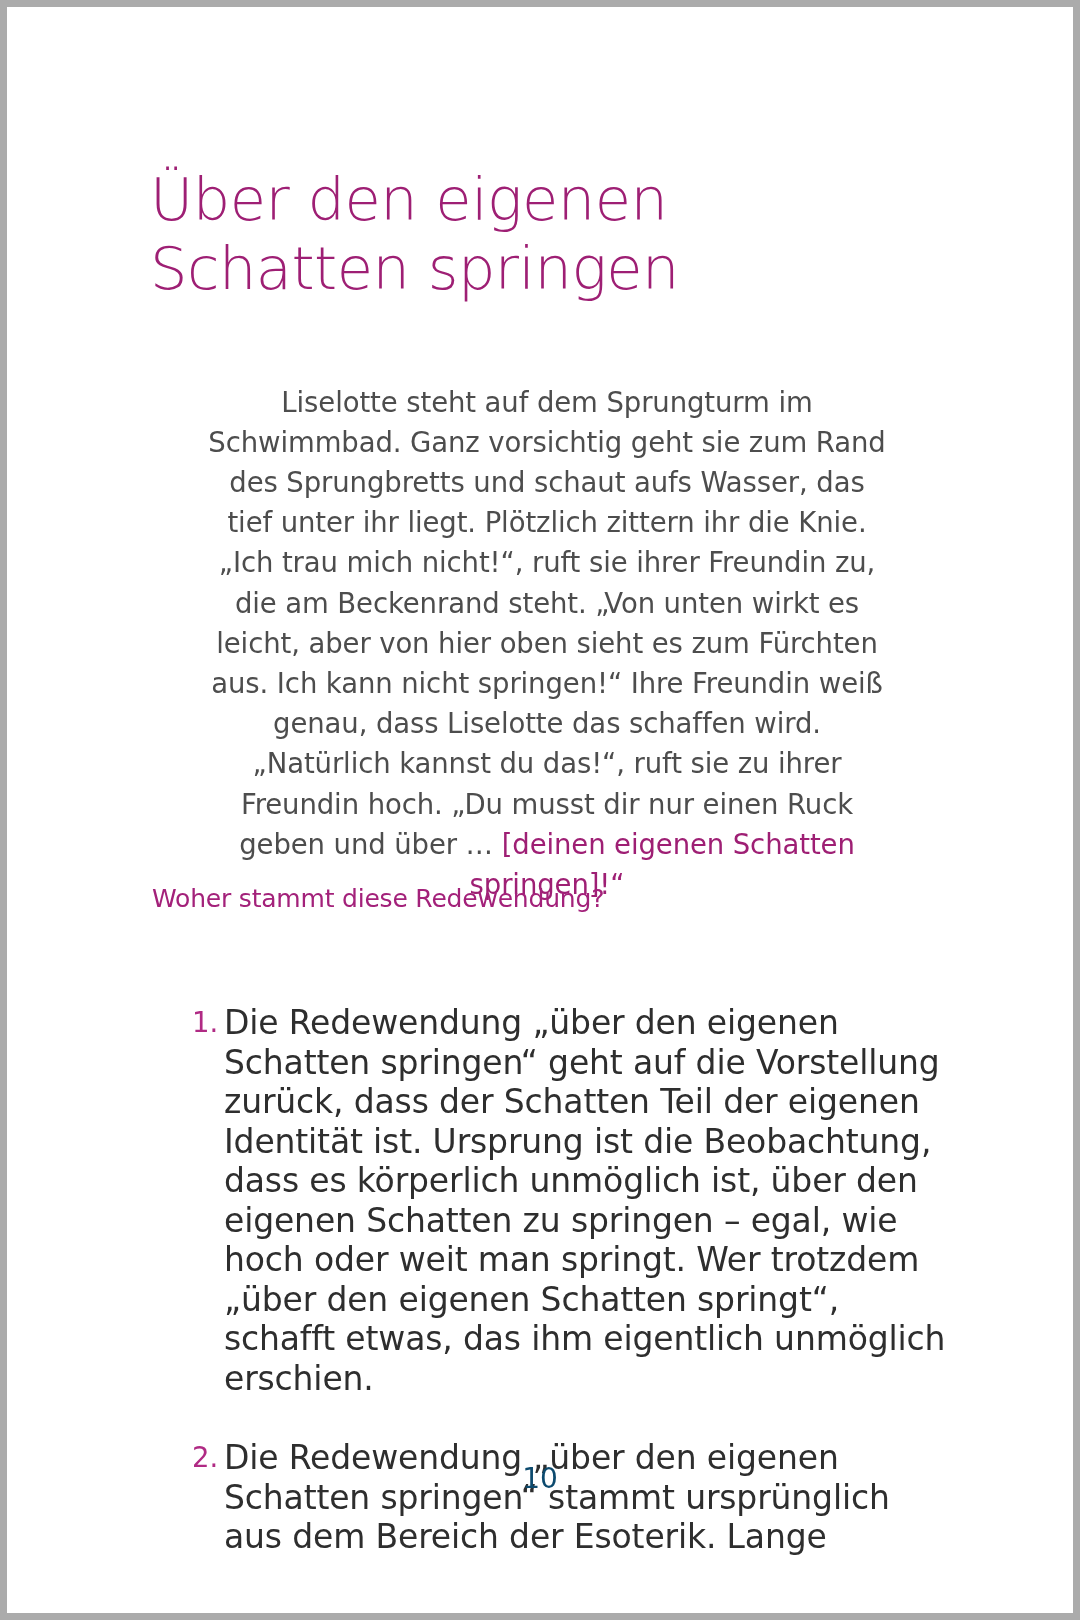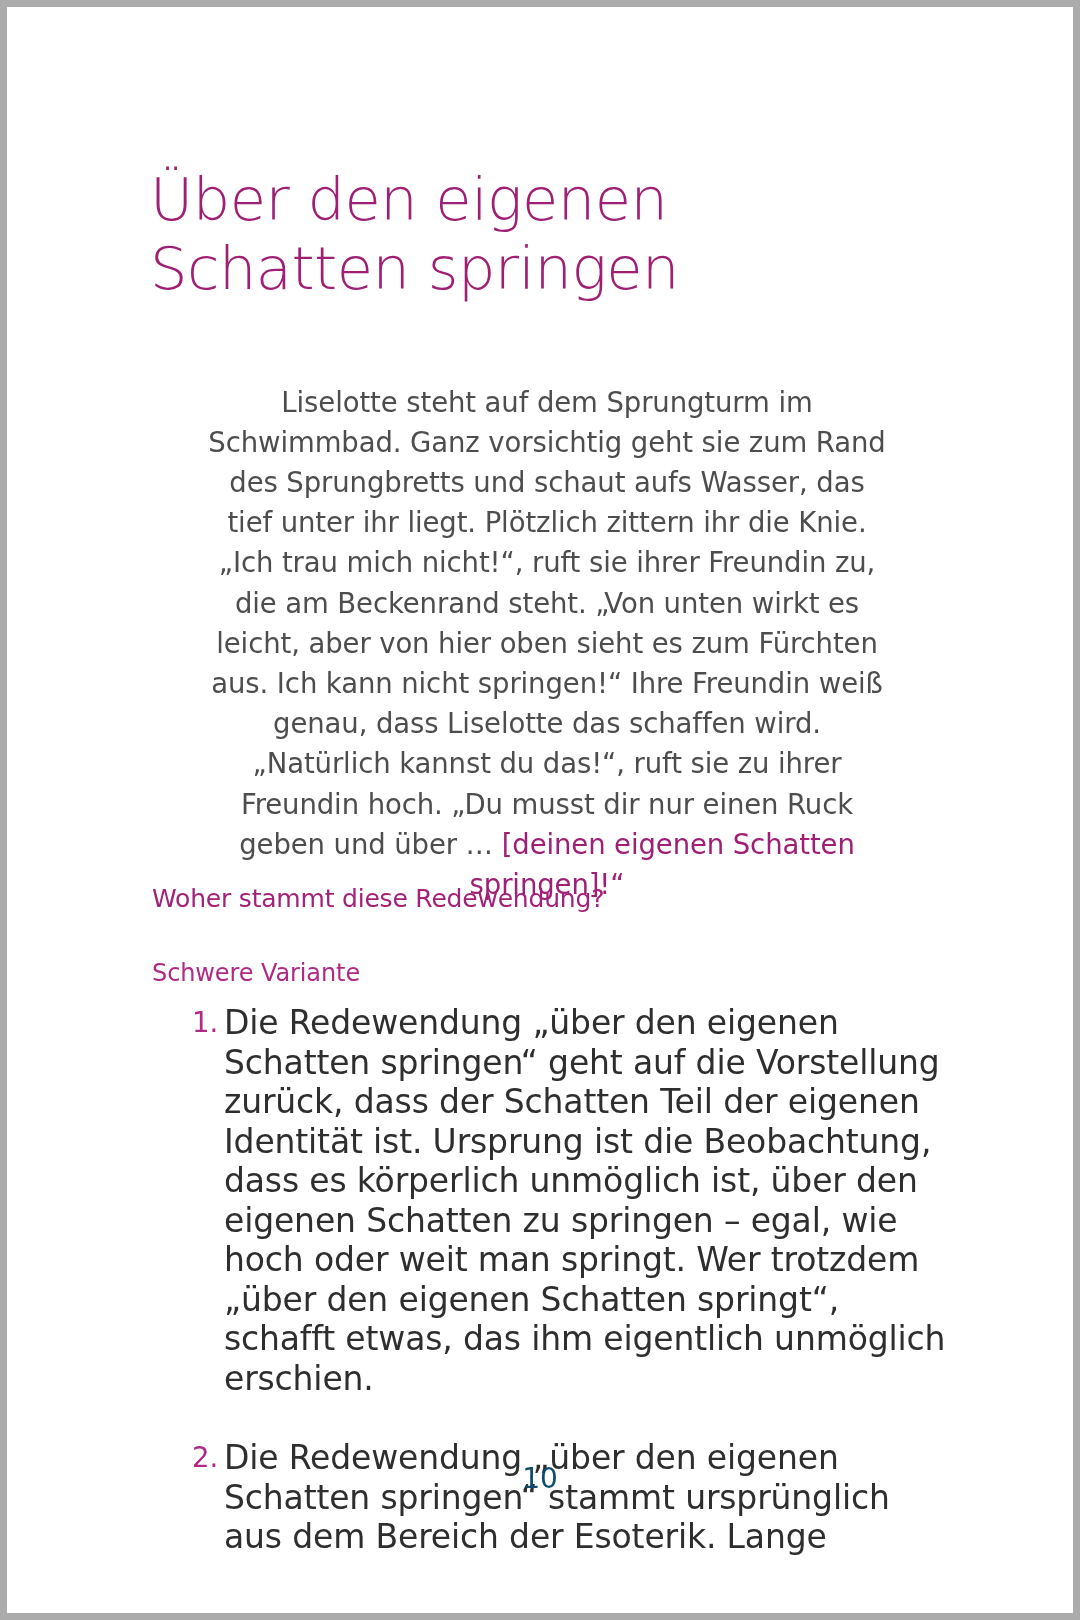--- a/index.html
+++ b/index.html
@@ -129,21 +129,20 @@
   <div class="content">
 
     <h1 class="title">Über den eigenen Schatten springen</h1>
 
     <p class="intro">
       <span>Liselotte steht auf dem Sprungturm im Schwimmbad. Ganz vorsichtig geht sie zum Rand des Sprungbretts und schaut aufs Wasser, das tief unter ihr liegt. Plötzlich zittern ihr die Knie. „Ich trau mich nicht!“, ruft sie ihrer Freundin zu, die am Beckenrand steht. „Von unten wirkt es leicht, aber von hier oben sieht es zum Fürchten aus. Ich kann nicht springen!“ Ihre Freundin weiß genau, dass Liselotte das schaffen wird. „Natürlich kannst du das!“, ruft sie zu ihrer Freundin hoch. „Du musst dir nur einen Ruck geben und über … </span><span class="hl">[deinen eigenen Schatten springen]</span><span class="hl">!“</span>
     </p>
 
     <h2 class="section-heading">Woher stammt diese Redewendung?</h2>
 
-    <h3 class="sub-heading">Schwere Variante</h3>
 
     <ol class="list">
       <li class="list-item">
         <span class="list-marker">1.</span>
         <span class="list-text">Die Redewendung „über den eigenen Schatten springen“ geht auf die Vorstellung zurück, dass der Schatten Teil der eigenen Identität ist. Ursprung ist die Beobachtung, dass es körperlich unmöglich ist, über den eigenen Schatten zu springen – egal, wie hoch oder weit man springt. Wer trotzdem „über den eigenen Schatten springt“, schafft etwas, das ihm eigentlich unmöglich erschien.</span>
       </li>
       <li class="list-item">
         <span class="list-marker">2.</span>
         <span class="list-text">Die Redewendung „über den eigenen Schatten springen“ stammt ursprünglich aus dem Bereich der Esoterik. Lange</span>
       </li>

